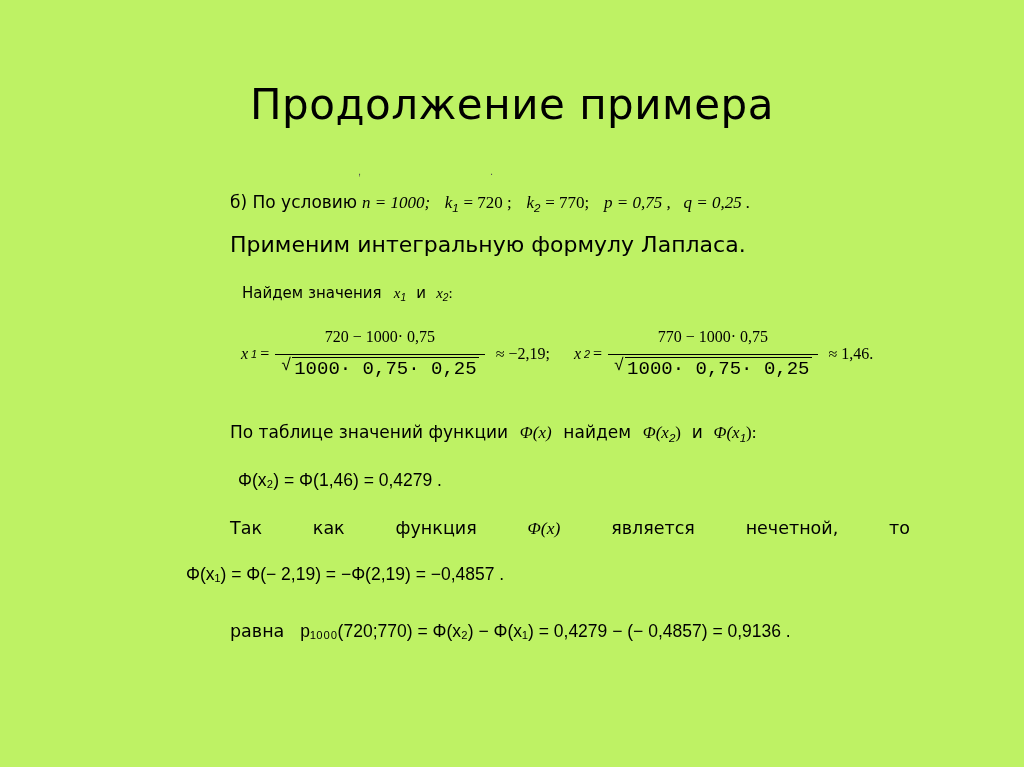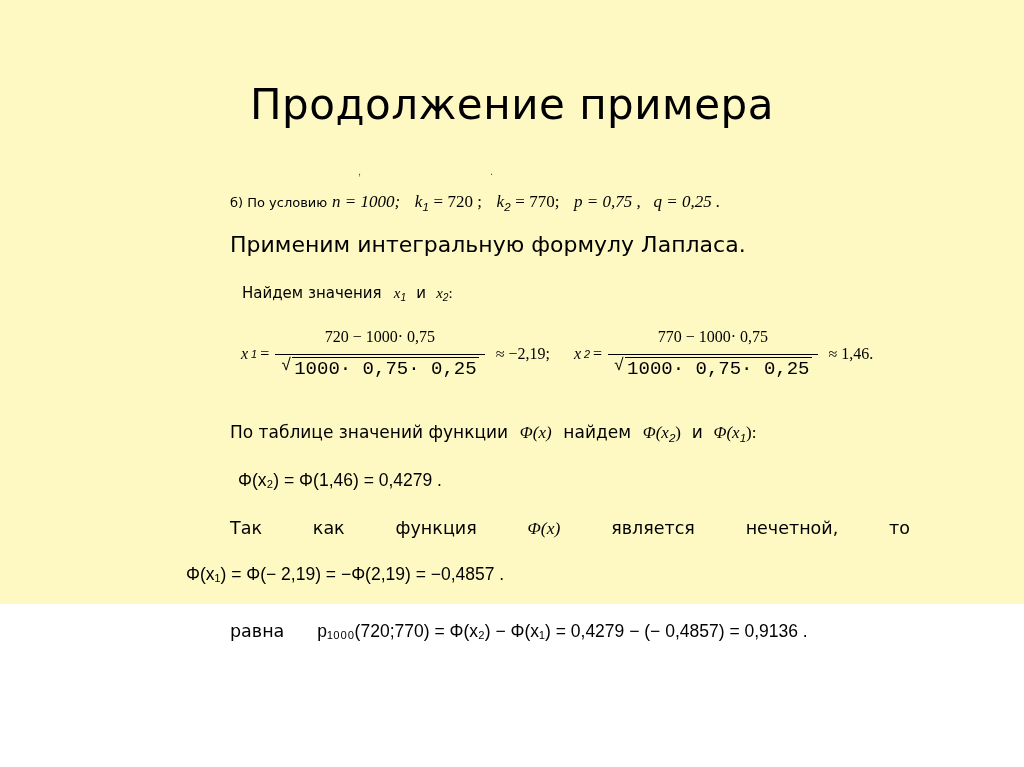--- a/index.html
+++ b/index.html
@@ -10,22 +10,22 @@
   body {
     width: 1024px;
     height: 767px;
     font-family: "Liberation Sans", sans-serif;
     color: #000000;
     overflow: hidden;
   }
   .slide {
     position: relative;
     width: 1024px;
-    height: 604px;
-    background: #fef9c3;
+    height: 767px;
+    background: #bef264;
   }
   .slide-title {
     position: absolute;
     top: 52px;
     left: 0;
     width: 1024px;
     text-align: center;
     font-size: 42px;
     font-weight: normal;
     letter-spacing: 0.5px;
@@ -48,21 +48,21 @@
     vertical-align: -0.32em;
     font-style: italic;
   }
 
   .row-b {
     position: absolute;
     top: 32px;
     left: 80px;
     font-size: 17px;
   }
-  .row-b .sans { font-size: 13px; }
+  .row-b .sans { font-size: 17px; }
 
   .row-apply {
     position: absolute;
     top: 72px;
     left: 80px;
     font-size: 22px;
   }
   .row-find {
     position: absolute;
     top: 124px;
@@ -248,17 +248,17 @@
       <span class="mi">Φ(x)</span>
       <span>является</span>
       <span>нечетной,</span>
       <span>то</span>
     </div>
 
     <div class="row-phi1">Φ(x₁) = Φ(− 2,19) = −Φ(2,19) = −0,4857 .</div>
 
     <div class="row-then">
       <span class="sans">равна</span>
-      <span class="eqline" style="margin-left:28px">p₁₀₀₀(720;770) = Φ(x₂) − Φ(x₁) = 0,4279 − (− 0,4857) = 0,9136 .</span>
+      <span class="eqline" style="margin-left:11px">p₁₀₀₀(720;770) = Φ(x₂) − Φ(x₁) = 0,4279 − (− 0,4857) = 0,9136 .</span>
     </div>
 
   </div>
 </div>
 
 </body></html>

